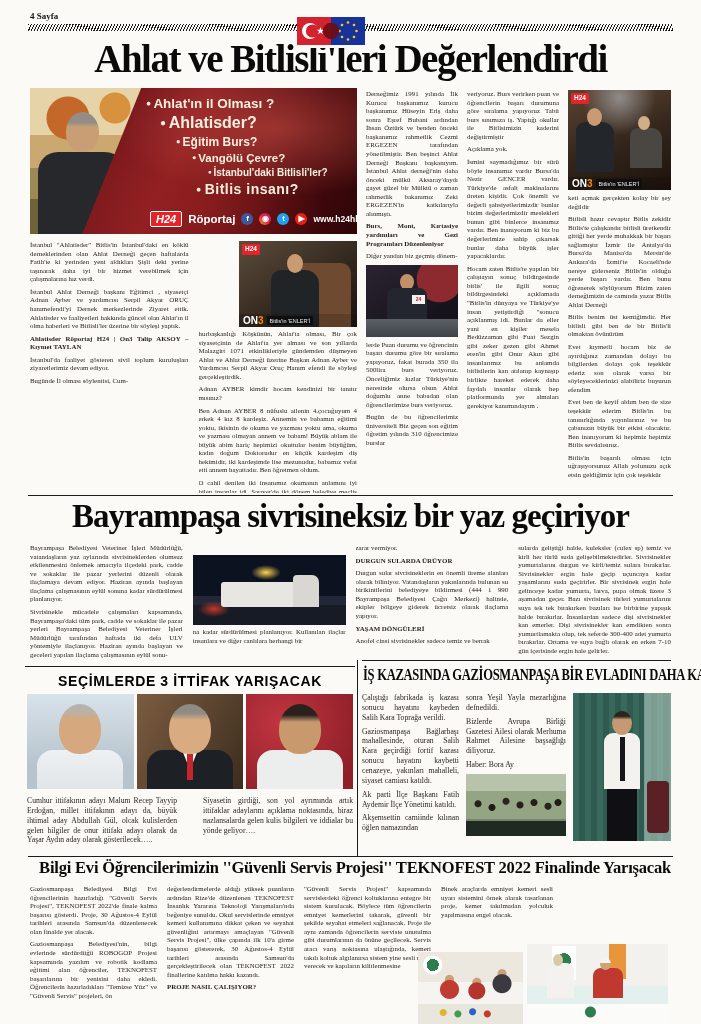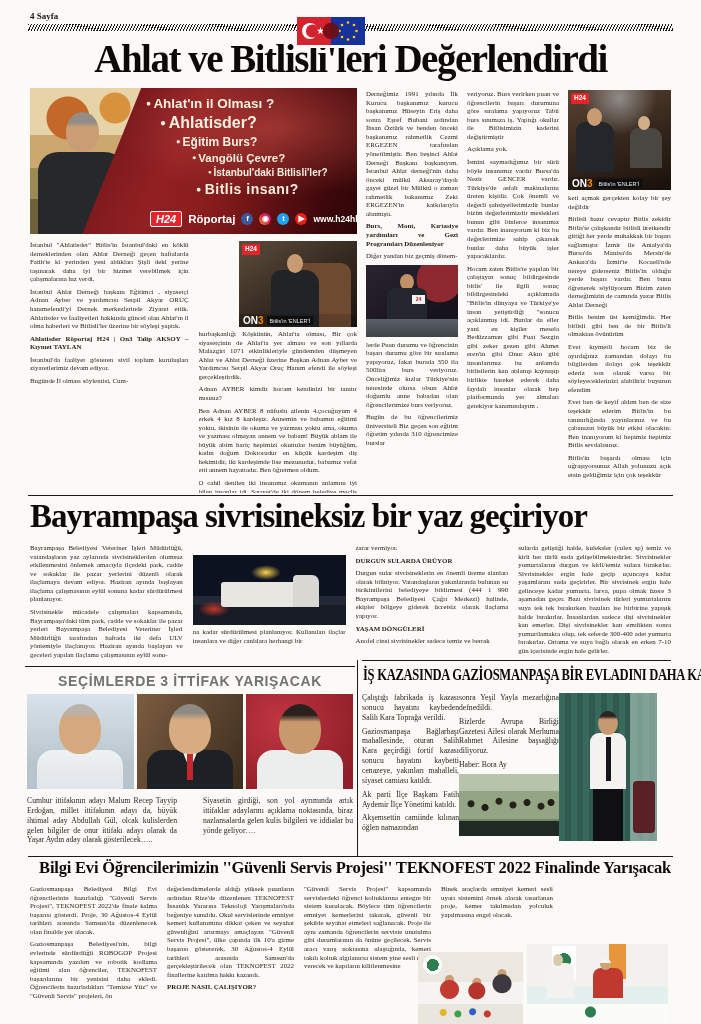--- a/index.html
+++ b/index.html
@@ -90,33 +90,33 @@
   .tr-body2{left:60%;top:38px;width:32px;height:40px;background:#4a4742;border-radius:8px 10px 0 0}
 
   
   .rule{position:absolute;left:28px;right:28px;border-top:1.2px solid #1b1b1b}
   #rule-mid{top:495px}
   #rule-bottom{top:856px}
   .vline{position:absolute;left:357px;top:660px;height:196px;border-left:1px solid #1b1b1b}
 
   
   .mosq{position:absolute;left:30px;top:498px;width:641px;height:162px}
-  .mosq h2{font-size:33px;font-weight:bold;letter-spacing:-1px;color:#0c0a08}
+  .mosq h2{font-size:33px;font-weight:bold;text-align:center;letter-spacing:-1px;color:#0c0a08}
   .mosq-cols{position:absolute;left:0;top:46px;width:641px;height:116px;display:flex;gap:10px}
   .mosq-cols .col{flex:1}
   .truck-photo{width:100%;height:70px;margin:11px 0 3px;
     background:linear-gradient(#0c1220 0 58%,#232838 58% 72%,#171b26 72%)}
   .tk-body{left:28px;top:27px;width:80px;height:25px;background:#e8e6e0;border-radius:3px}
   .tk-cab{left:100px;top:20px;width:26px;height:32px;background:#d9d7d2;border-radius:4px 7px 0 0}
   .tk-beacon{left:58px;top:10px;width:30px;height:15px;background:radial-gradient(#ffd34d,rgba(255,180,0,0) 70%)}
   .tk-red{left:5px;top:46px;width:32px;height:16px;background:radial-gradient(rgba(225,62,40,.85),transparent 70%)}
 
   
   .elections{position:absolute;left:25px;top:666px;width:330px;height:188px;border-top:1.2px solid #1b1b1b;padding:0 2px}
-  .elections h3{color:#737373;font-family:"Liberation Sans",sans-serif;font-weight:bold;font-size:14px;
+  .elections h3{color:#000000;font-family:"Liberation Sans",sans-serif;font-weight:bold;font-size:14px;
     letter-spacing:.6px;text-align:center;margin-top:6px}
   .e-photos{display:flex;gap:3px;margin-top:5px;height:95px}
   .e-photo{flex:1;position:relative;overflow:hidden}
   .ph-head{left:50%;transform:translateX(-50%);top:10px;width:42px;height:50px;border-radius:50% 50% 45% 45%}
   .ph-torso{left:50%;transform:translateX(-50%);top:56px;width:86px;height:42px;border-radius:16px 16px 0 0}
   .e-erdogan{background:linear-gradient(#d8e2ea,#b8c4cd 75%)}
   .e-erdogan .ph-head{background:linear-gradient(#b9b2a9 0 16%,#d6a87e 30%)}
   .e-erdogan .ph-torso{background:linear-gradient(#eef1f3,#dfe4e8)}
   .e-gul{background:linear-gradient(120deg,#7c5c40,#55402c 60%,#3c2c1e)}
   .e-gul .ph-head{background:linear-gradient(#8e8a84 0 18%,#d8ab80 32%)}
@@ -128,21 +128,21 @@
   .e-cand .ph-head{background:linear-gradient(#2a211c 0 22%,#c9996e 36%)}
   .e-cand .ph-torso{background:#eceeee}
   .e-cols{display:flex;gap:26px;margin-top:7px}
   .e-cols .col{flex:1}
   .e-cols .para{font-size:7.7px;line-height:1.28}
 
   
   .accident{position:absolute;left:362px;top:660px;width:309px;height:194px;border-top:1.2px solid #1b1b1b}
   .accident h3{font-size:12.6px;font-weight:bold;white-space:nowrap;letter-spacing:-.3px;
     transform:scale(1,1.35);transform-origin:left top;margin:4px 0 0 1px;color:#0c0a08}
-  .a-cols{display:flex;gap:0;margin-top:13px}
+  .a-cols{display:flex;gap:7px;margin-top:13px}
   .a-col1{flex:0 0 97px}.a-col2{flex:0 0 100px}
   .a-cols .para{font-size:7.7px;line-height:1.28}
   .crowd-photo{width:100%;height:62px;margin-top:4px;
     background:
      radial-gradient(circle at 12% 48%,#24201c 0 3px,transparent 4px),
      radial-gradient(circle at 26% 54%,#1e1a16 0 3px,transparent 4px),
      radial-gradient(circle at 40% 44%,#2b241e 0 3px,transparent 4px),
      radial-gradient(circle at 54% 50%,#262019 0 3px,transparent 4px),
      radial-gradient(circle at 68% 46%,#241f19 0 3px,transparent 4px),
      radial-gradient(circle at 82% 52%,#2a231c 0 3px,transparent 4px),

